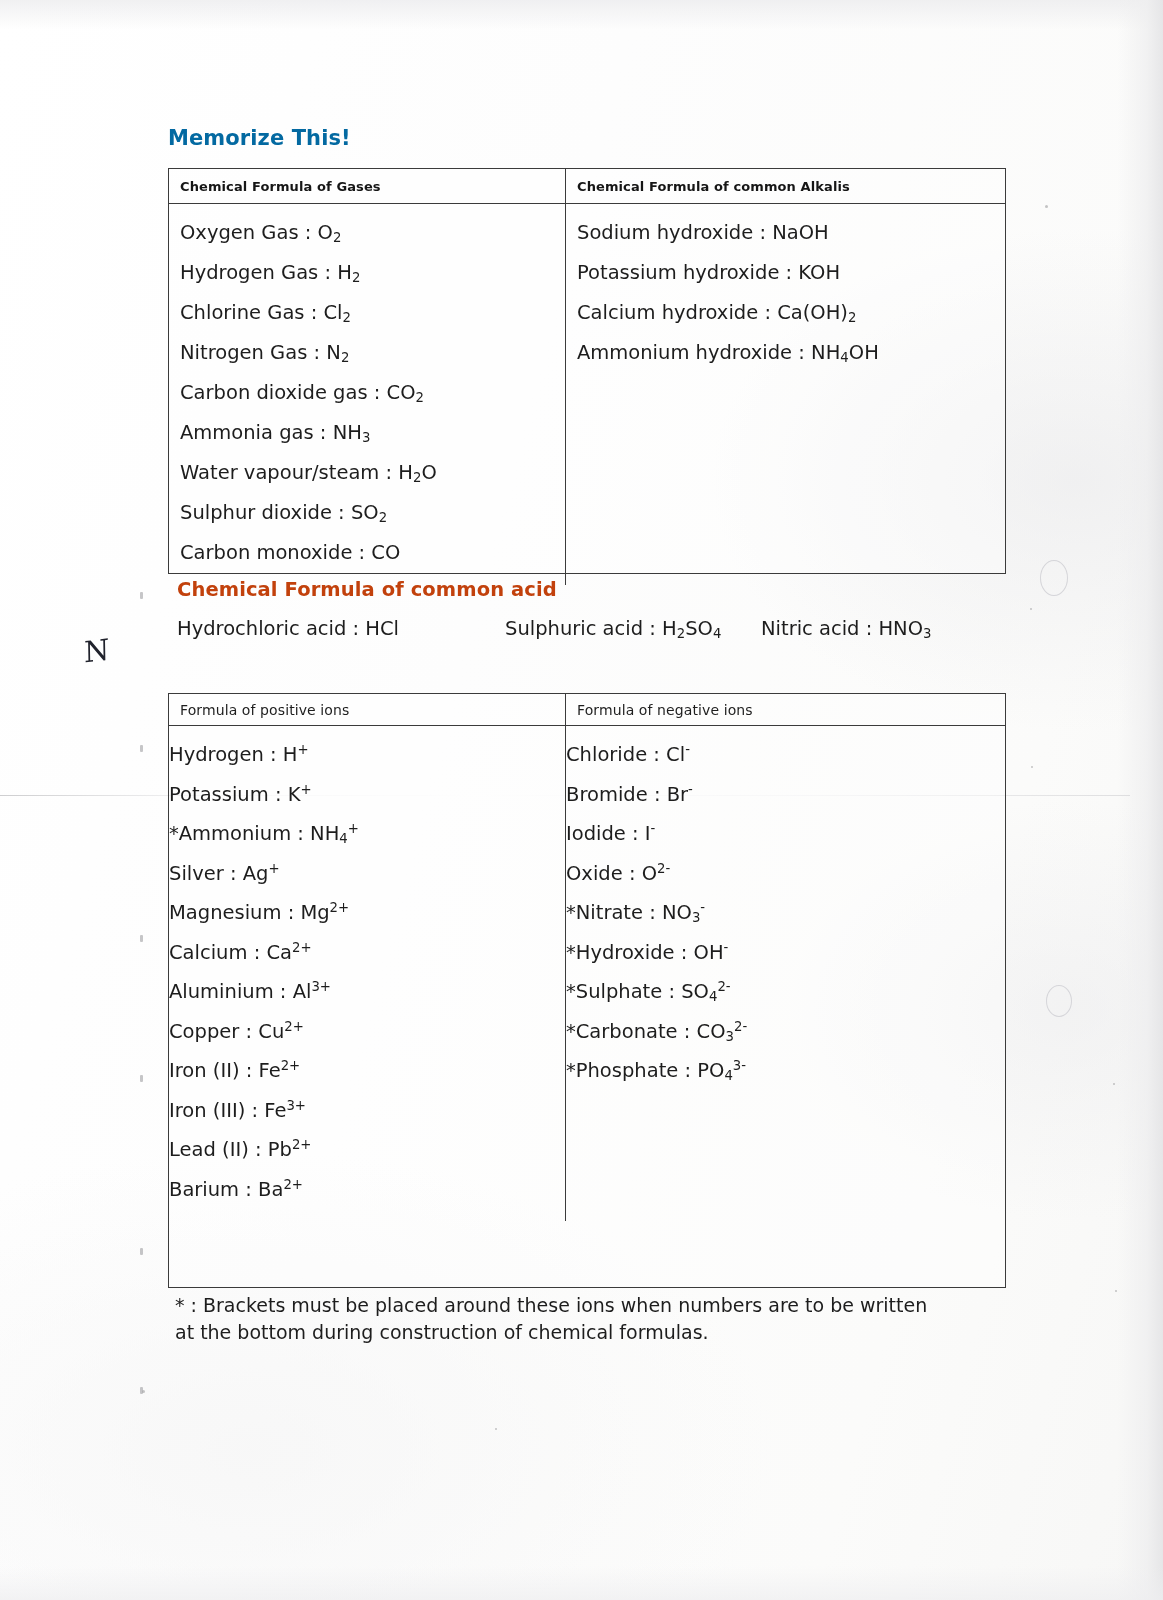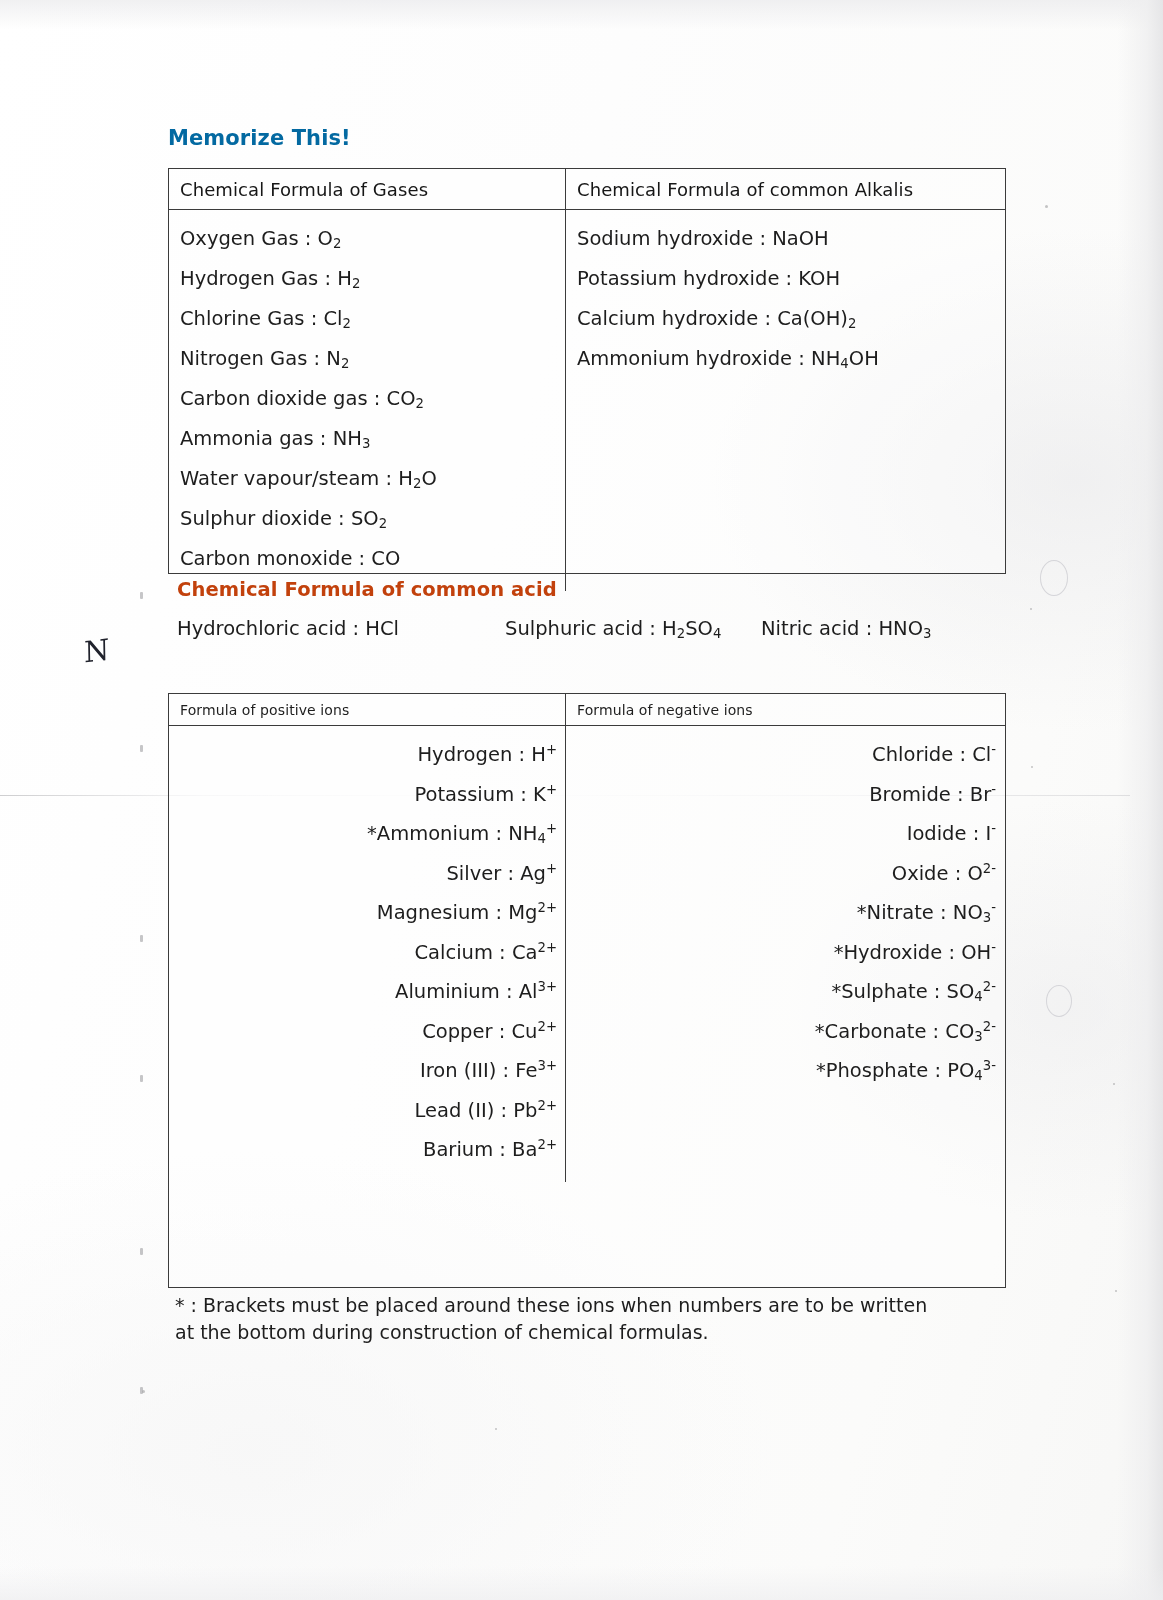--- a/index.html
+++ b/index.html
@@ -110,22 +110,22 @@
     border-right: 1.4px solid #3b3b3b;
   }
   .col-right {
     width: 438px;
   }
   .hdr-row {
     border-bottom: 1.4px solid #3b3b3b;
   }
   .hdr-cell {
     padding: 10px 16px 9px 11px;
-    font-weight: normal;
-    font-size: 18px;
+    font-weight: bold;
+    font-size: 13px;
     color: #161616;
     letter-spacing: 0.1px;
     white-space: nowrap;
   }
   .hdr-cell.plain {
     font-weight: normal;
     font-size: 14px;
     padding: 8px 0 7px 11px;
     color: #1e1e1e;
   }
@@ -133,21 +133,21 @@
     padding: 9px 0 12px 0;
   }
   .entry {
     font-size: 19.5px;
     line-height: 40px;
     color: #1d1d1d;
     white-space: nowrap;
     padding-left: 11px;
   }
   .entry.centered {
-    text-align: right;
+    text-align: left;
     padding-left: 0;
     padding-right: 8px;
   }
   #table-ions .entry {
     line-height: 39.5px;
   }
   sub, sup {
     font-size: 0.68em;
     line-height: 0;
   }
@@ -285,20 +285,21 @@
     <div class="tbl-row">
       <div class="col col-left body-cell">
           <div class="entry centered">Hydrogen : H<sup>+</sup></div>
           <div class="entry centered">Potassium : K<sup>+</sup></div>
           <div class="entry centered">*Ammonium : NH<sub>4</sub><sup>+</sup></div>
           <div class="entry centered">Silver : Ag<sup>+</sup></div>
           <div class="entry centered">Magnesium : Mg<sup>2+</sup></div>
           <div class="entry centered">Calcium : Ca<sup>2+</sup></div>
           <div class="entry centered">Aluminium : Al<sup>3+</sup></div>
           <div class="entry centered">Copper : Cu<sup>2+</sup></div>
+          <div class="entry centered">Iron (II) : Fe<sup>2+</sup></div>
           <div class="entry centered">Iron (III) : Fe<sup>3+</sup></div>
           <div class="entry centered">Lead (II) : Pb<sup>2+</sup></div>
           <div class="entry centered">Barium : Ba<sup>2+</sup></div>
         </div>
       <div class="col col-right body-cell">
           <div class="entry centered">Chloride : Cl<sup>-</sup></div>
           <div class="entry centered">Bromide : Br<sup>-</sup></div>
           <div class="entry centered">Iodide : I<sup>-</sup></div>
           <div class="entry centered">Oxide : O<sup>2-</sup></div>
           <div class="entry centered">*Nitrate : NO<sub>3</sub><sup>-</sup></div>

